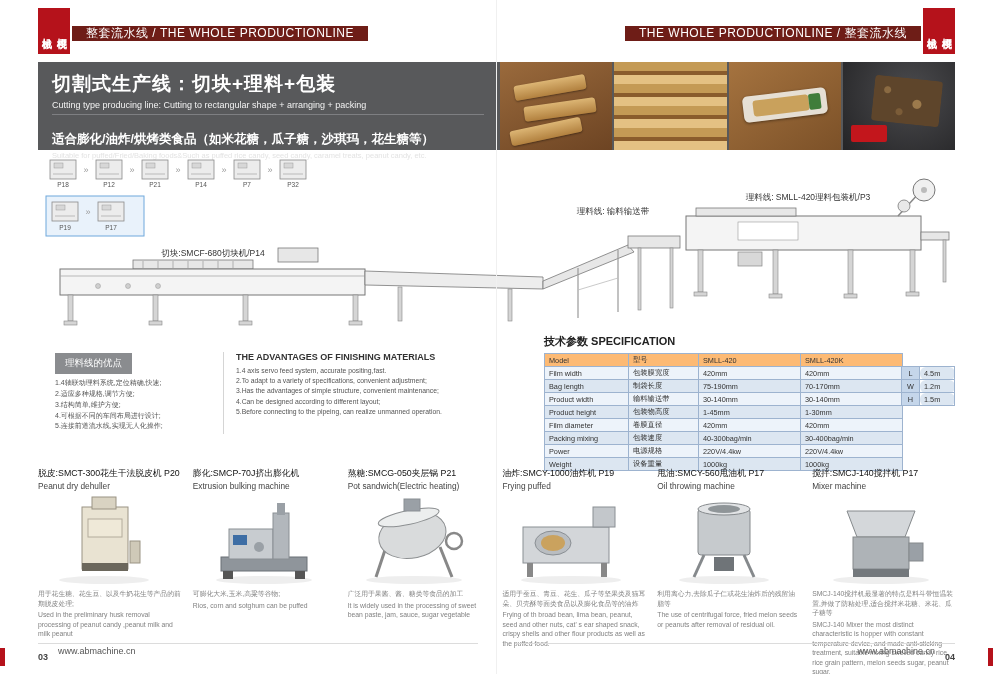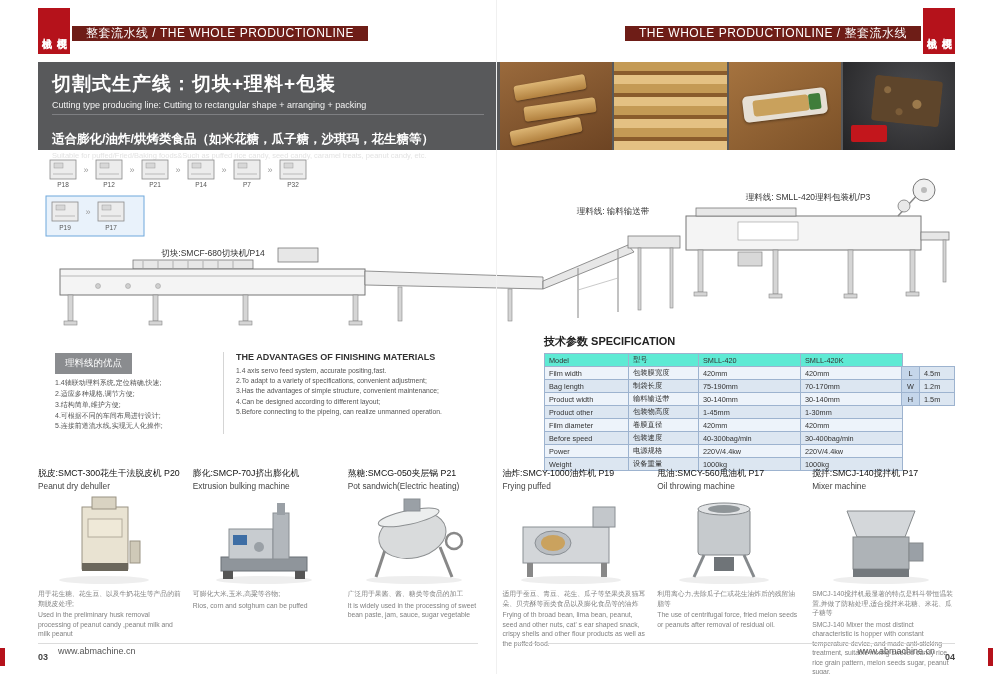--- a/index.html
+++ b/index.html
@@ -68,24 +68,24 @@
   .adv-item-en { font-size:6.8px; color:#555; line-height:1.5; }
 
   
   .spec { position:absolute; left:512px; top:334px; width:443px;padding-left:32px; }
   .spec-title { font-size:11px; font-weight:bold; color:#222; margin-bottom:4px; }
   .spec-wrap { position:relative; }
   table.spec-tbl { border-collapse:collapse; width:358px; table-layout:fixed; }
   table.spec-tbl td, table.dims td { border:1px solid #9db3cf; font-size:7.3px; color:#333;
        padding:0 4px; height:13px; background:#dce6f1; white-space:nowrap; overflow:hidden; }
   table.spec-tbl tr:nth-child(even) td { background:#edf3fa; }
-  table.spec-tbl tr.head td { background:#5eead4;margin-left:8px; }
+  table.spec-tbl tr.head td { background:#fdba74;margin-left:8px; }
   table.dims { border-collapse:collapse; position:absolute; left:357px; top:13px; table-layout:fixed; }
   table.dims td.k { width:26px; text-align:center; background:#c5d6ea; }
-  table.dims td.v { width:72px; }
+  table.dims td.v { width:72px;border-radius:6px; }
 
   
   .products { position:absolute; left:38px; top:468px; width:917px; display:flex; gap:12px; }
   .product { flex:1; min-width:0; }
   .p-title-cn { font-size:8.8px; color:#111; white-space:nowrap; overflow:hidden; }
   .p-title-en { font-size:8.3px; color:#444; margin:1px 0 2px 0; white-space:nowrap; overflow:hidden; }
   .p-photo { height:92px; display:flex; align-items:flex-end; justify-content:center; margin-bottom:4px; }
   .p-desc { font-size:6.8px; color:#828282; line-height:1.4; margin-bottom:2px; }
 
   
@@ -286,33 +286,33 @@
               <td>75-190mm</td>
               <td>70-170mm</td>
             </tr>
         <tr>
               <td>Product width</td>
               <td>输料输送带</td>
               <td>30-140mm</td>
               <td>30-140mm</td>
             </tr>
         <tr>
-              <td>Product other</td>
+              <td>Product height</td>
               <td>包装物高度</td>
               <td>1-45mm</td>
               <td>1-30mm</td>
             </tr>
         <tr>
               <td>Film diameter</td>
               <td>卷膜直径</td>
               <td>420mm</td>
               <td>420mm</td>
             </tr>
         <tr>
-              <td>Before speed</td>
+              <td>Packing mixing</td>
               <td>包装速度</td>
               <td>40-300bag/min</td>
               <td>30-400bag/min</td>
             </tr>
         <tr>
               <td>Power</td>
               <td>电源规格</td>
               <td>220V/4.4kw</td>
               <td>220V/4.4kw</td>
             </tr>

